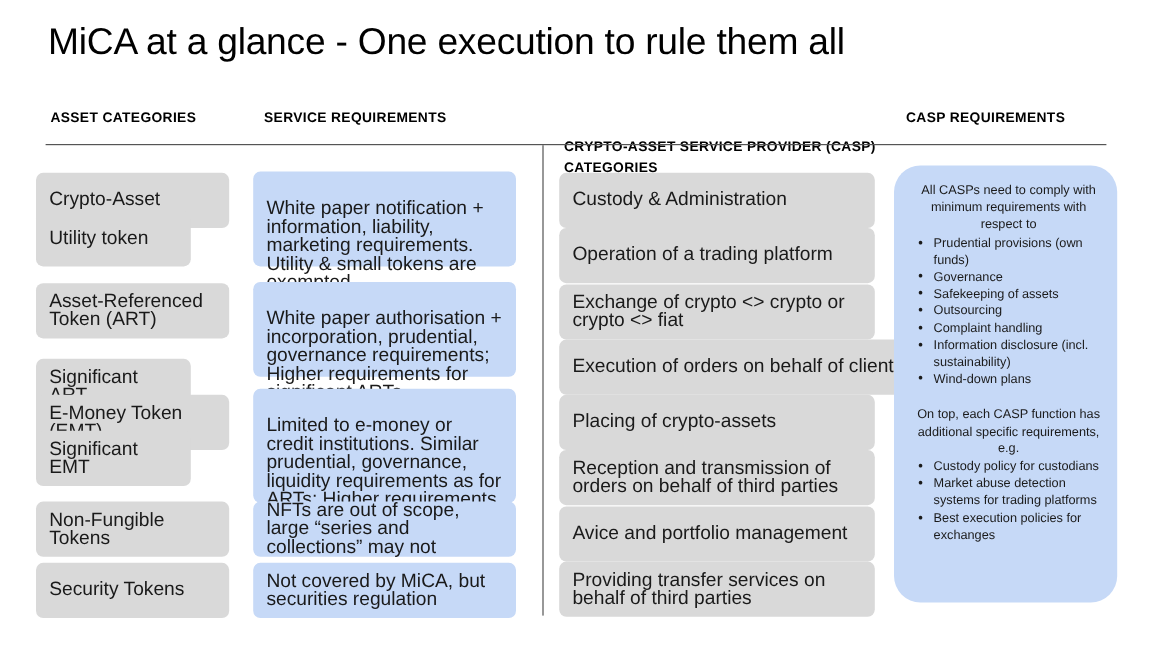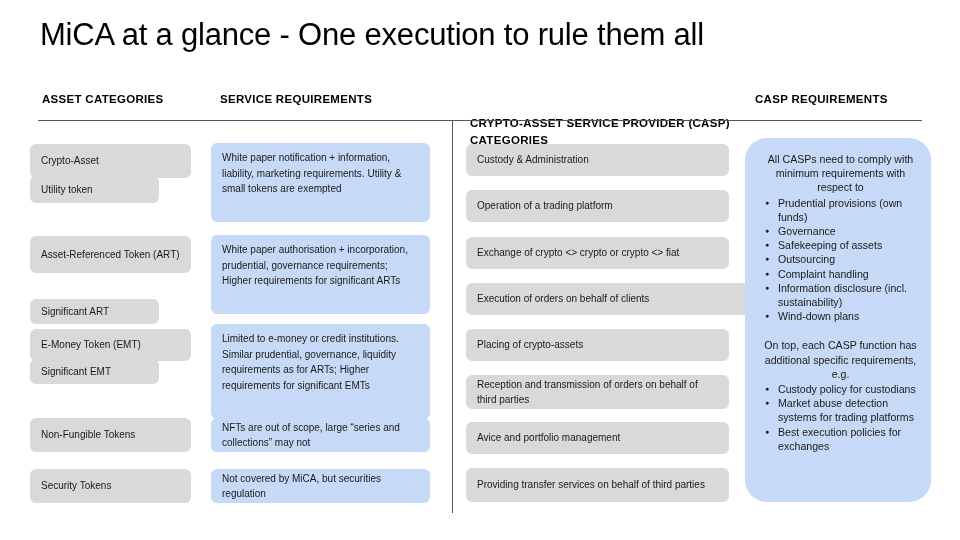--- a/index.html
+++ b/index.html
@@ -64,24 +64,24 @@
     width: 1px;
     height: 392px;
     background: #555555;
   }
 
   
   .box {
     position: absolute;
     box-sizing: border-box;
     border-radius: 6px;
-    font-size: 10px;
+    font-size: 16px;
     line-height: 15.5px;
     color: #1a1a1a;
-    padding: 7px 11px;
+    padding: 23px 11px;
     display: flex;
     align-items: center;
   }
   .box.gray { background: #d9d9d9; }
   .box.blue { background: #c6d9f7; }
 
   
   .asset-main { }
   .asset-sub  { }
 

